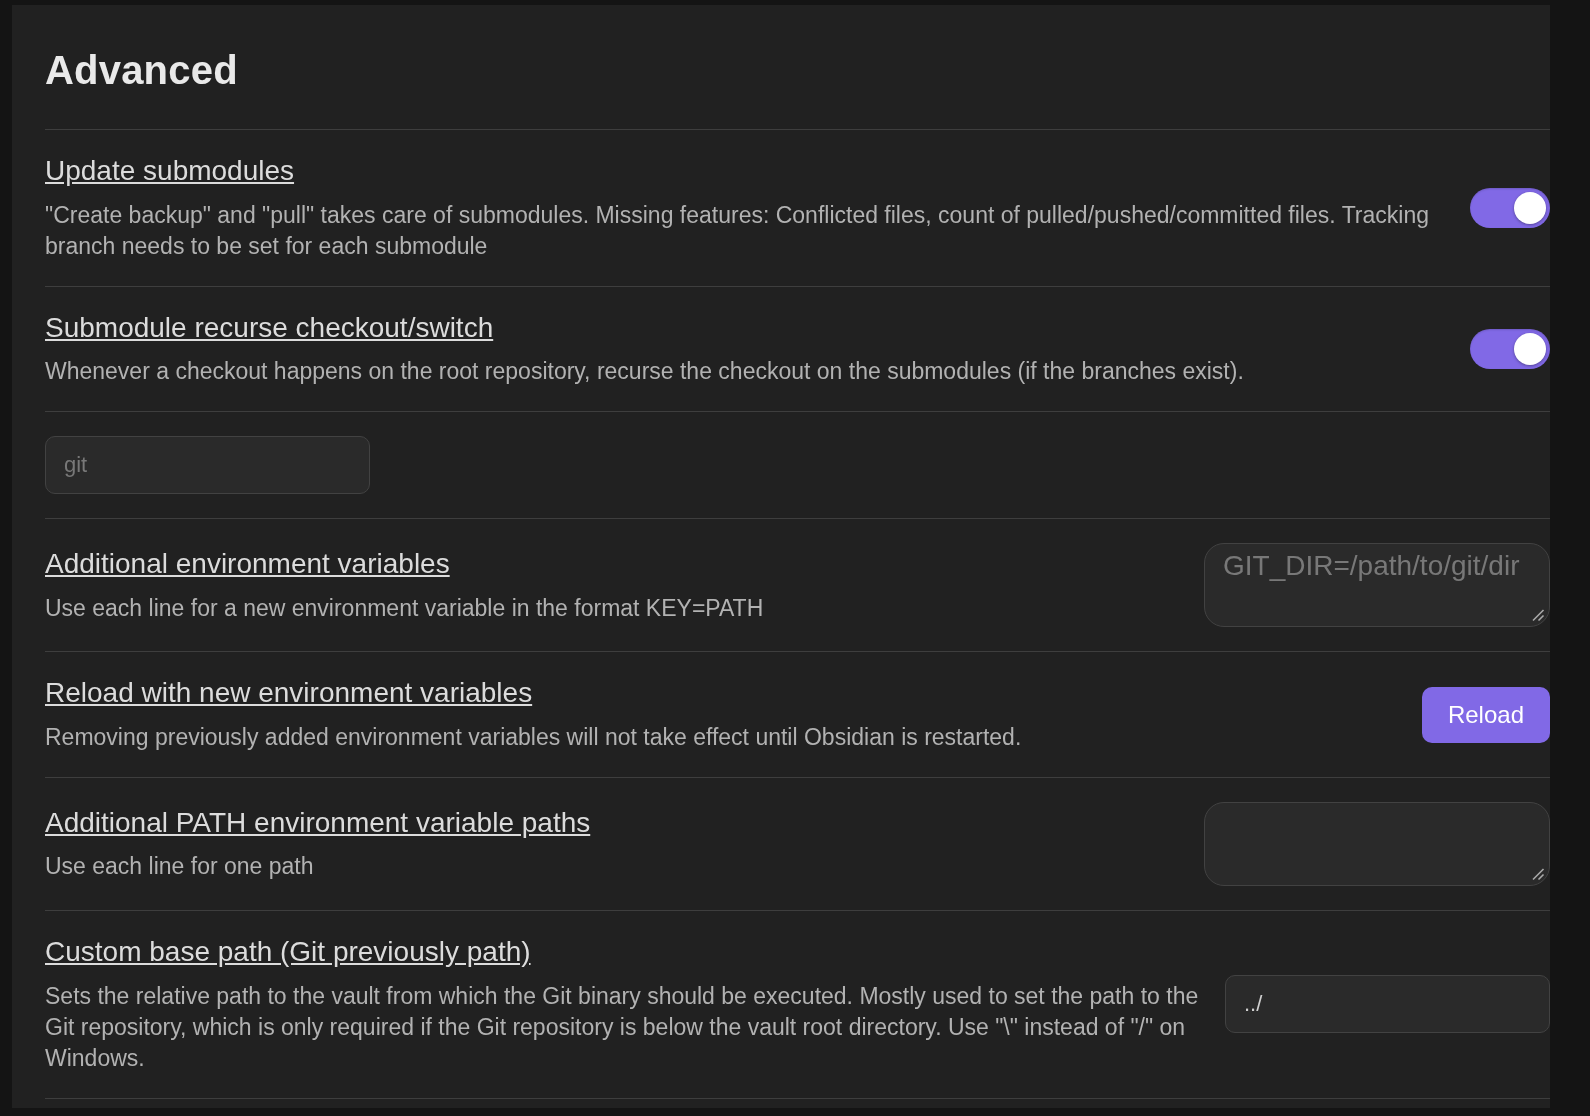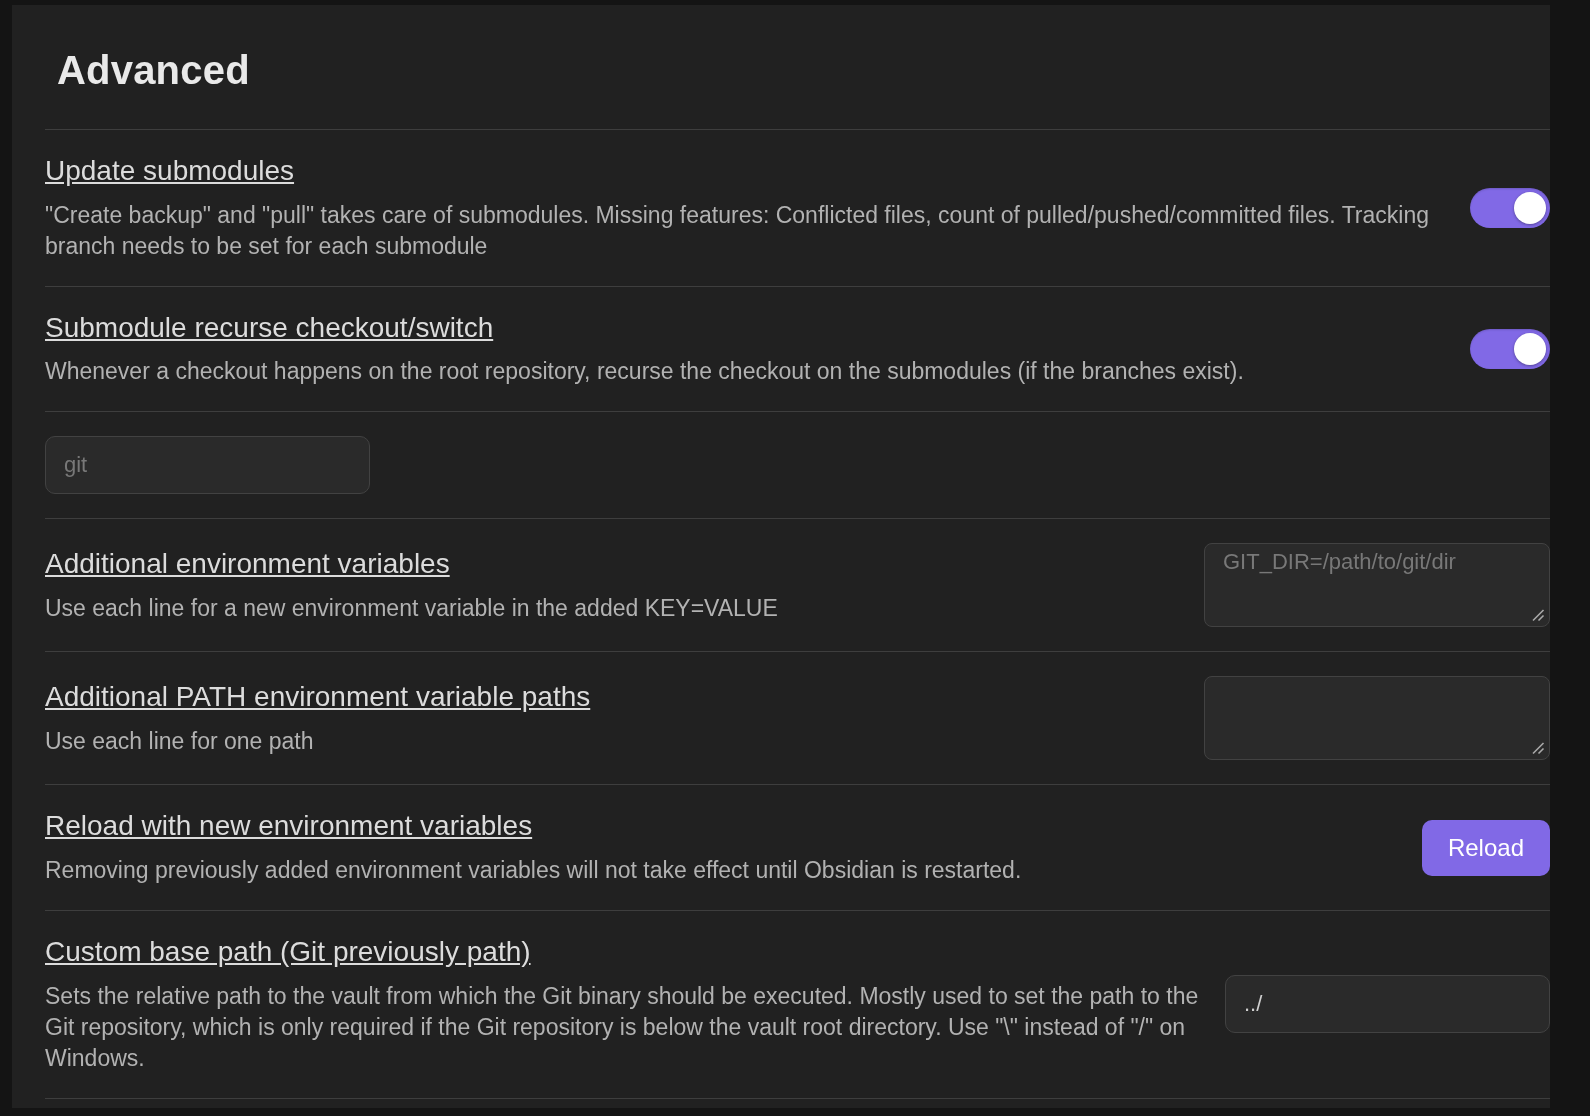--- a/index.html
+++ b/index.html
@@ -30,21 +30,20 @@
     overflow:hidden;
   }
   .page-title{
     color:#e9e9e9;
     font-size:40px;
     font-weight:700;
     line-height:1.05;
     padding-top:44px;
     padding-bottom:38px;
     letter-spacing:.2px;
-    margin-left:12px;
   }
   .setting{
     display:flex;
     align-items:center;
     border-top:1px solid var(--divider);
     padding:24px 0;
   }
   .setting-info{flex:1;min-width:0;padding-right:22px;}
   .setting-name{
     color:var(--name-color);
@@ -85,24 +84,24 @@
     padding:0 18px;
     font-family:"Liberation Sans","DejaVu Sans",sans-serif;
     outline:none;
   }
   .text-field::placeholder{color:var(--placeholder);opacity:1;}
   
   .textarea-wrap{position:relative;width:346px;height:84px;}
   .textarea-field{
     background:var(--field-bg);
     border:1px solid var(--field-border);
-    border-radius:8px;
+    border-radius:20px;
     width:100%;height:100%;
     color:var(--value-color);
-    font-size:22px;
+    font-size:28px;
     line-height:1.3;
     padding:4px 18px;
     resize:none;
     outline:none;
     font-family:"Liberation Sans","DejaVu Sans",sans-serif;
     display:block;
   }
   .textarea-field::placeholder{color:var(--placeholder);opacity:1;}
   .resize-grip{
     position:absolute;right:5px;bottom:5px;
@@ -157,61 +156,61 @@
 
   <div class="setting">
     <div class="setting-control">
       <input type="text" class="text-field" placeholder="git" style="">
     </div>
   </div>
 
   <div class="setting">
     <div class="setting-info">
       <div class="setting-name">Additional environment variables</div>
-      <div class="setting-desc">Use each line for a new environment variable in the added KEY=VALUE</div>
+      <div class="setting-desc">Use each line for a new environment variable in the format KEY=PATH</div>
     </div>
     <div class="setting-control">
       <div class="textarea-wrap">
         <textarea class="textarea-field" placeholder="GIT_DIR=/path/to/git/dir" style=""></textarea>
         <svg class="resize-grip" viewBox="0 0 15 15">
           <line x1="3" y1="13.5" x2="13.5" y2="3" stroke="#aaaaaa" stroke-width="1.6"></line>
           <line x1="8.5" y1="13.5" x2="13.5" y2="8.5" stroke="#aaaaaa" stroke-width="1.6"></line>
         </svg>
       </div>
     </div>
   </div>
 
   <div class="setting">
     <div class="setting-info">
+      <div class="setting-name">Reload with new environment variables</div>
+      <div class="setting-desc">Removing previously added environment variables will not take effect until Obsidian is restarted.</div>
+    </div>
+    <div class="setting-control">
+      <button class="accent-button">Reload</button>
+    </div>
+  </div>
+
+  <div class="setting">
+    <div class="setting-info">
       <div class="setting-name">Additional PATH environment variable paths</div>
       <div class="setting-desc">Use each line for one path</div>
     </div>
     <div class="setting-control">
       <div class="textarea-wrap">
         <textarea class="textarea-field" style=""></textarea>
         <svg class="resize-grip" viewBox="0 0 15 15">
           <line x1="3" y1="13.5" x2="13.5" y2="3" stroke="#aaaaaa" stroke-width="1.6"></line>
           <line x1="8.5" y1="13.5" x2="13.5" y2="8.5" stroke="#aaaaaa" stroke-width="1.6"></line>
         </svg>
       </div>
     </div>
   </div>
 
   <div class="setting">
     <div class="setting-info">
-      <div class="setting-name">Reload with new environment variables</div>
-      <div class="setting-desc">Removing previously added environment variables will not take effect until Obsidian is restarted.</div>
-    </div>
-    <div class="setting-control">
-      <button class="accent-button">Reload</button>
-    </div>
-  </div>
-
-  <div class="setting">
-    <div class="setting-info">
       <div class="setting-name">Custom base path (Git previously path)</div>
       <div class="setting-desc">Sets the relative path to the vault from which the Git binary should be executed. Mostly used to set the path to the Git repository, which is only required if the Git repository is below the vault root directory. Use "\" instead of "/" on Windows.</div>
     </div>
     <div class="setting-control">
       <input type="text" class="text-field" value="../" style="">
     </div>
   </div>
 
   <div class="end-divider"></div>
 

